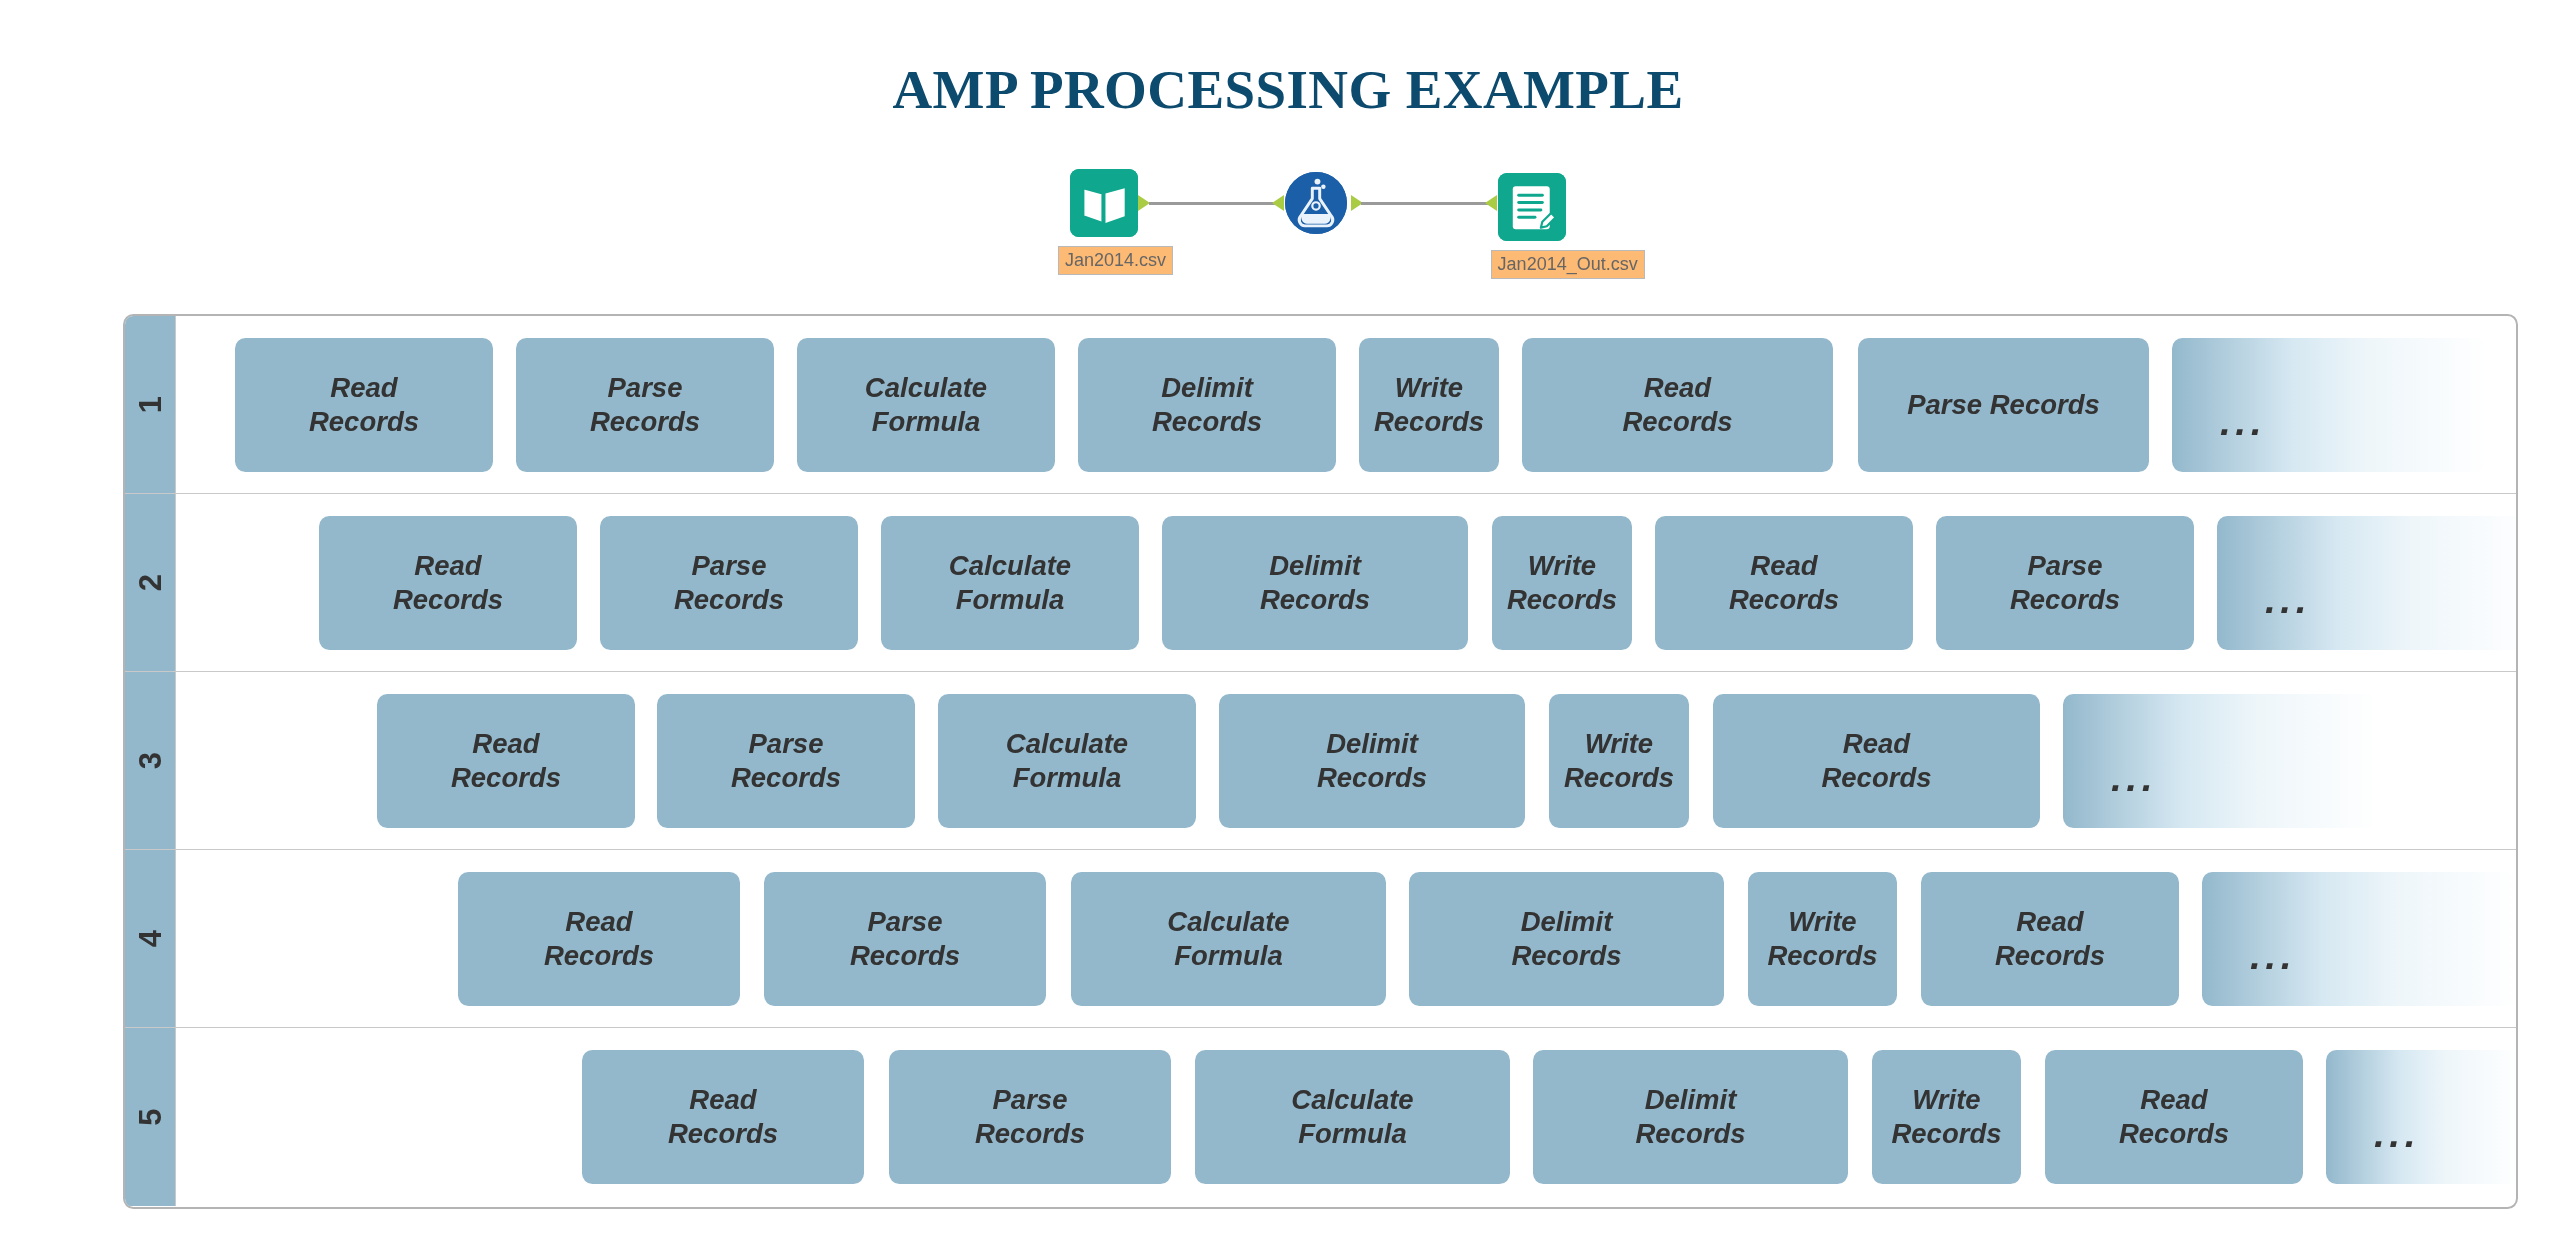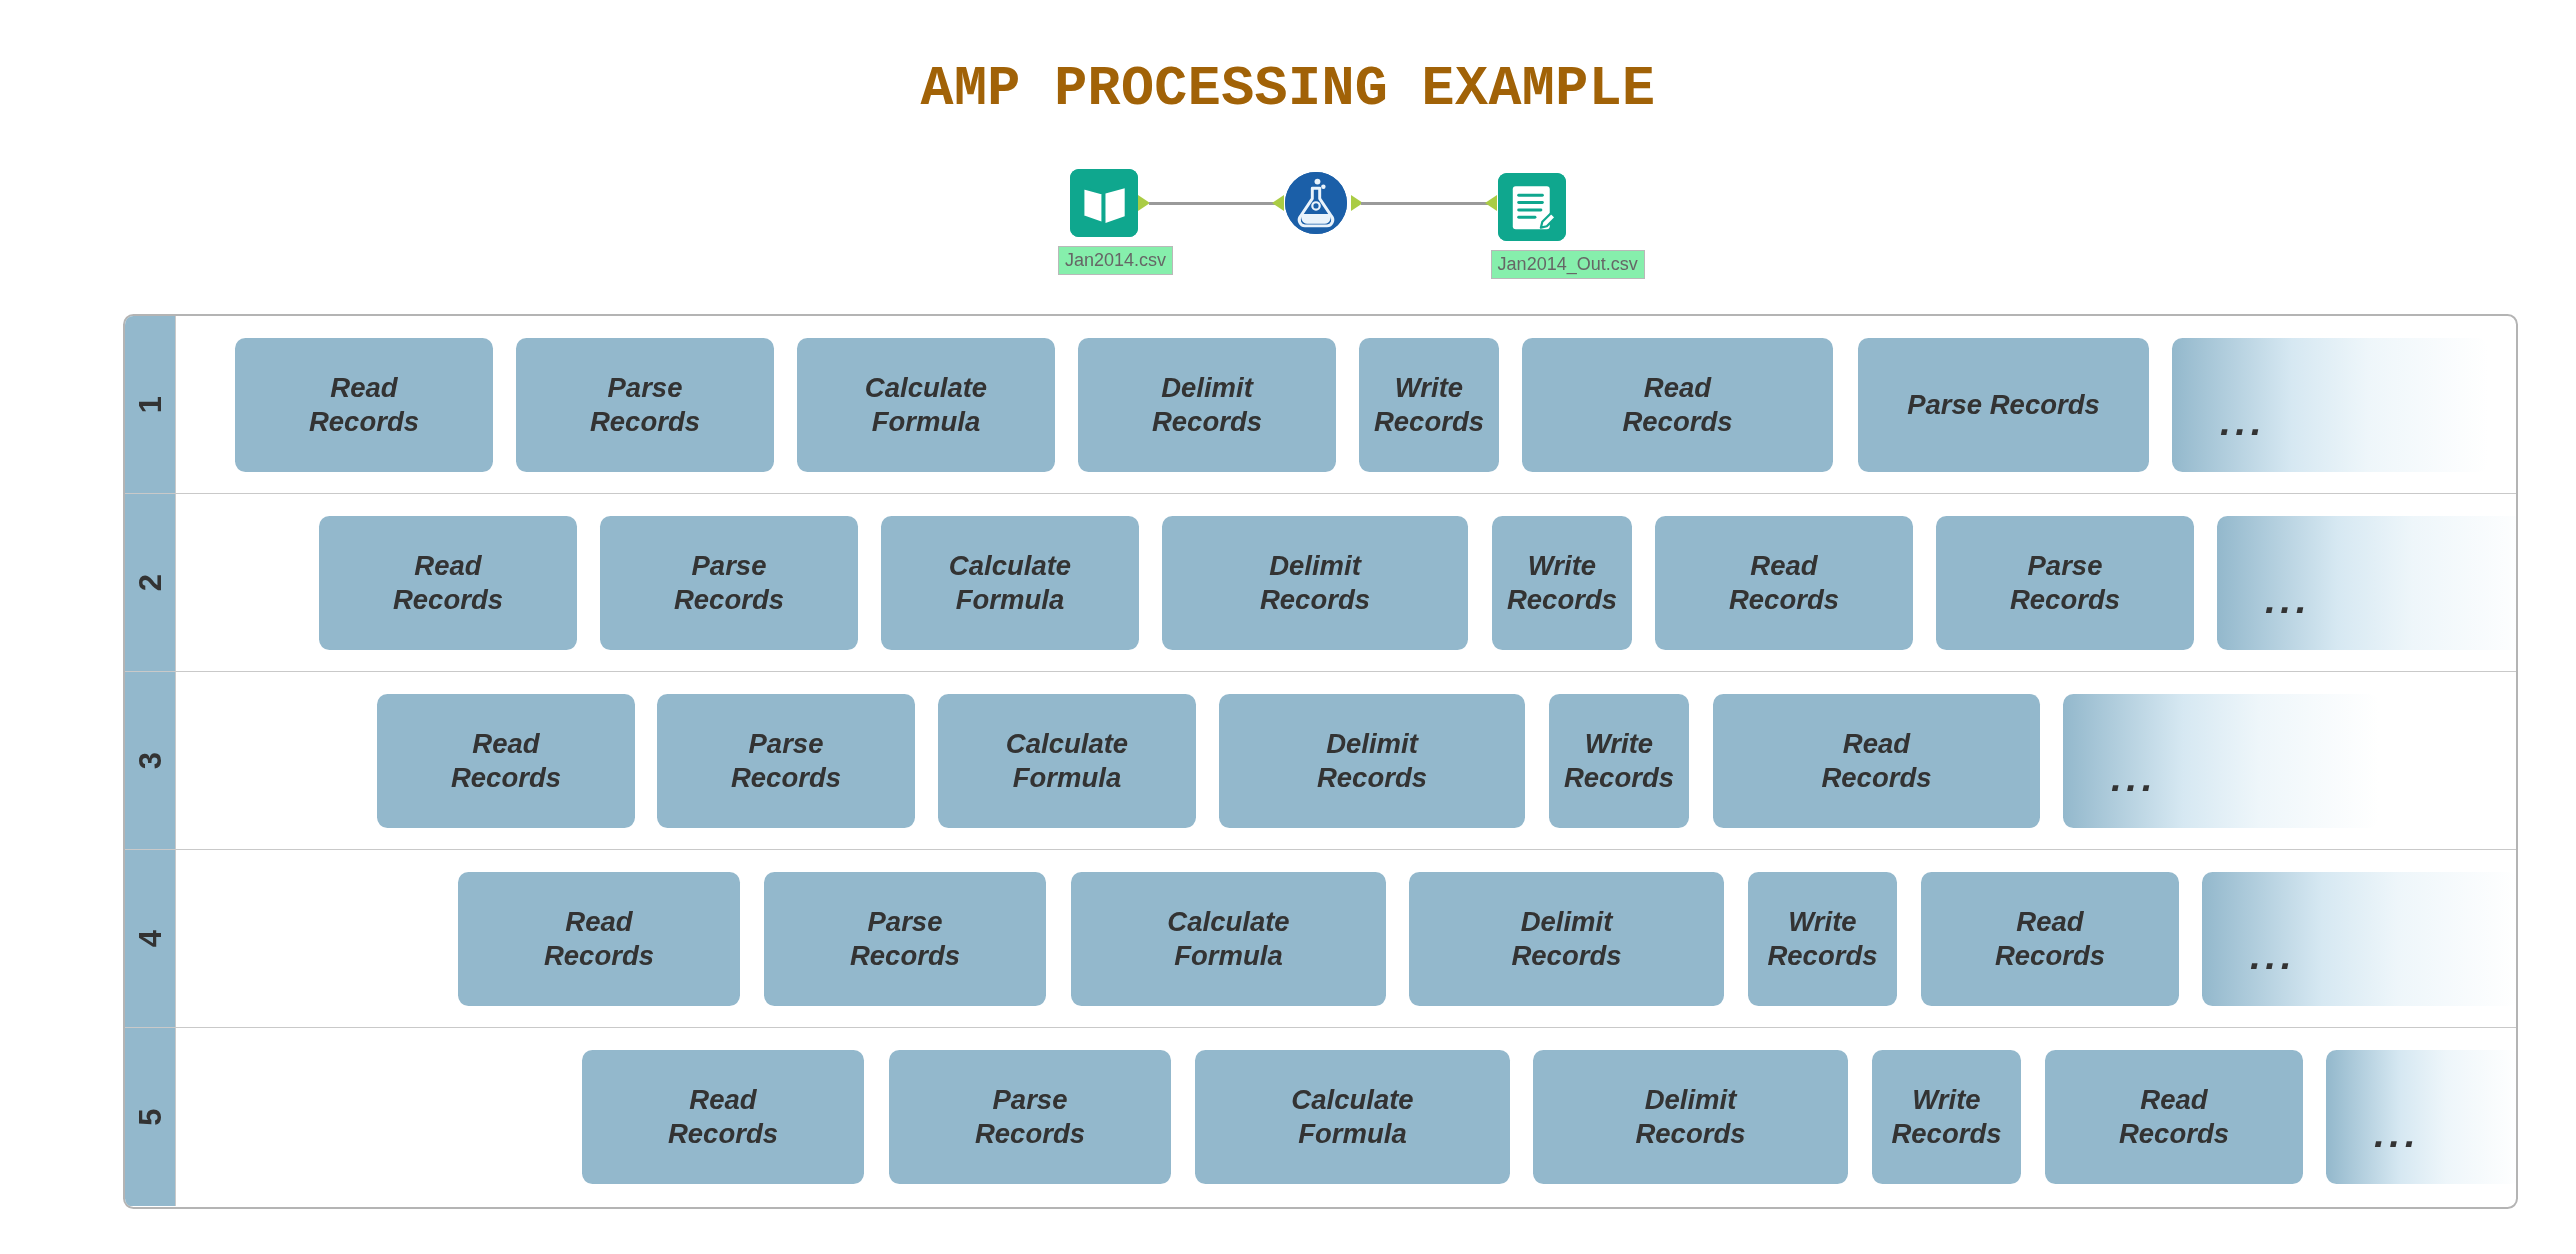--- a/index.html
+++ b/index.html
@@ -12,43 +12,43 @@
   }
 
   
   #page-title{
     position:absolute;
     left:0;top:58px;width:2576px;
     text-align:center;
     font-size:55px;
     font-weight:bold;
     letter-spacing:0.4px;
-    color:#a16207;
-    font-family:Liberation Mono, monospace;
+    color:#0c4a6e;
+    font-family:Liberation Serif, serif;
   }
 
   
   #workflow{
     position:absolute;
     left:1070px;top:169px;
     width:520px;height:111px;
   }
   .wf-node{position:absolute;}
   .wf-icon{
     width:68px;height:68px;
     border-radius:9px;
     position:relative;
   }
   .wf-input-icon{background:#0fa78e;}
   .wf-output-icon{background:#0fa78e;}
   .wf-label{
     position:absolute;
     top:77px;
     border:0.7px solid #b9b9b9;
-    background:#86efac;
+    background:#fdba74;
     color:#666666;
     font-size:18px;
     padding:3.7px 6px 5.2px 6px;
     white-space:nowrap;
     font-family:"Liberation Sans", sans-serif;
     line-height:1;
   }
   .wf-wire{
     position:absolute;
     height:3px;background:#9a9a9a;

